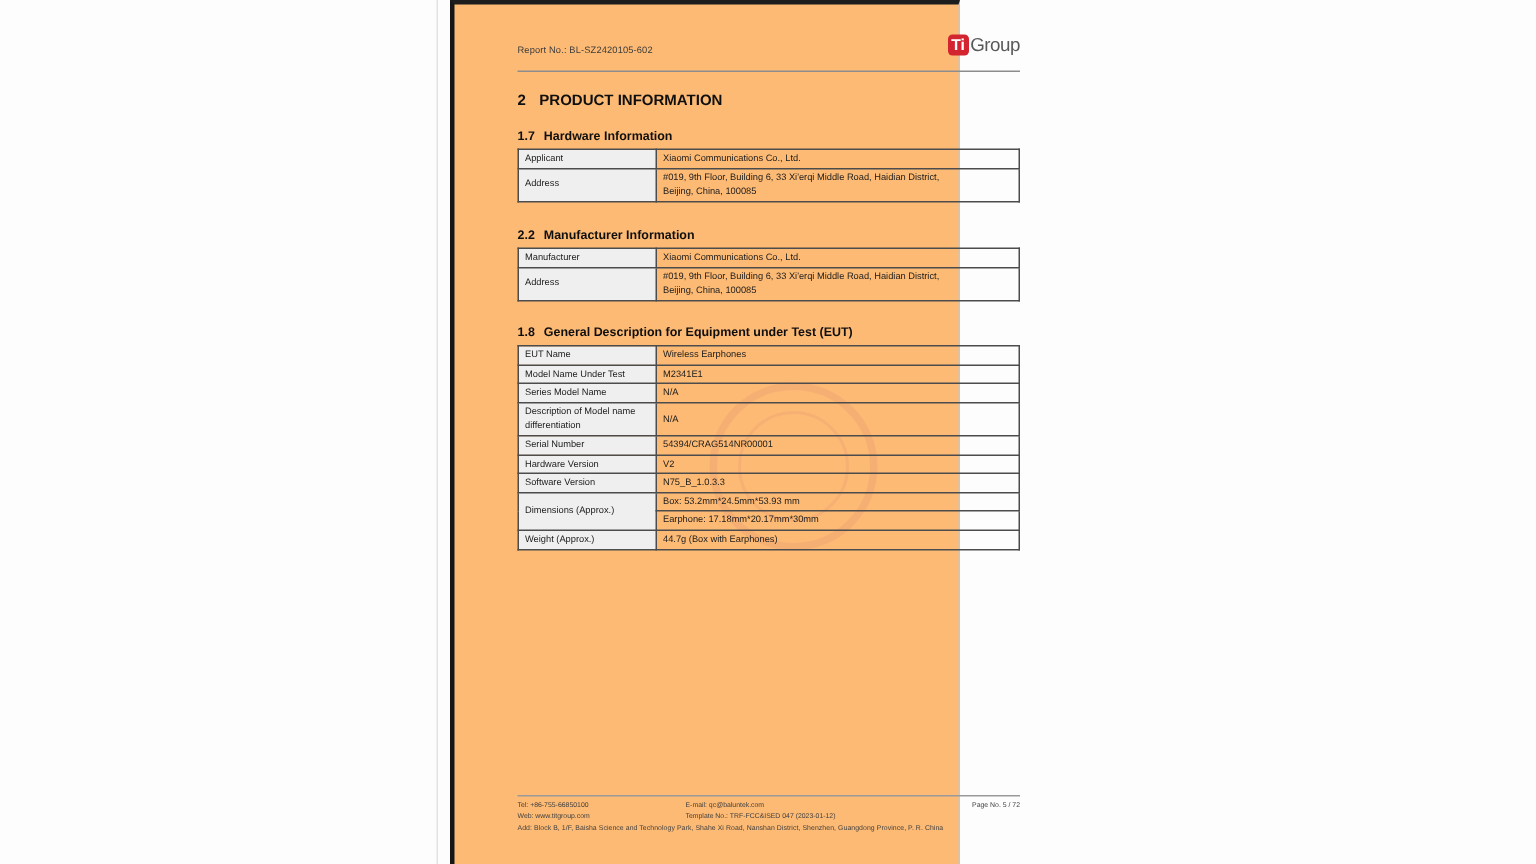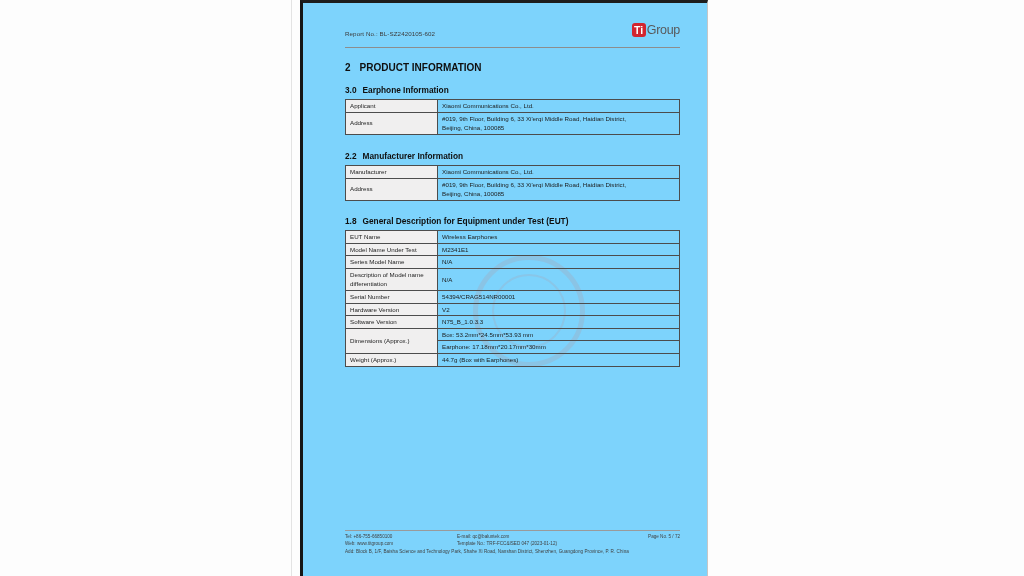--- a/index.html
+++ b/index.html
@@ -3,21 +3,21 @@
 <meta charset="utf-8">
 <style>
   * { margin:0; padding:0; box-sizing:border-box; }
   html,body { width:1024px; height:576px; background:#ffffff; overflow:hidden;
               font-family:"Liberation Sans", sans-serif; color:#1c1c1c; }
 
   .canvas { position:relative; width:1024px; height:576px; background:#fdfdfd; }
 
   .outer-edge-line { position:absolute; left:291px; top:0; width:1px; height:576px; background:#e3e3e3; }
 
-  .page { position:absolute; left:300px; top:0; width:408px; height:576px; background:#7dd3fc;
+  .page { position:absolute; left:300px; top:0; width:340px; height:576px; background:#fdba74;
           border-left:3px solid #161616; border-top:3px solid #1d1d1d; border-right:1px solid #c6c6c6; }
 
   .content { position:absolute; left:42px; top:0; width:335px; }
 
   .report-no { position:absolute; left:0; top:27px; font-size:6.2px; color:#3c3c3c; letter-spacing:0.1px; }
 
   .logo { position:absolute; top:20px; right:0; display:flex; align-items:center; gap:1px; }
   .logo-ti { background:#d2252f; color:#ffffff; font-weight:bold; font-size:10.5px;
              line-height:14px; padding:0 2.5px; border-radius:3px; }
   .logo-group { color:#58595b; font-size:12.5px; letter-spacing:-0.3px; }
@@ -64,21 +64,21 @@
         <span class="logo-group">Group</span>
       </div>
 
       <div class="header-rule"></div>
 
       <div class="h1">
         <span class="num">2</span><span>PRODUCT INFORMATION</span>
       </div>
 
       <div class="h2 h2-21">
-        <span class="num">3.0</span><span>Earphone Information</span>
+        <span class="num">1.7</span><span>Hardware Information</span>
       </div>
 
       <table class="t-applicant">
         <tbody>
             <tr>
           <td class="lbl">Applicant</td>
           <td class="val">Xiaomi Communications Co., Ltd.</td>
         </tr>
         <tr>
           <td class="lbl">Address</td>

